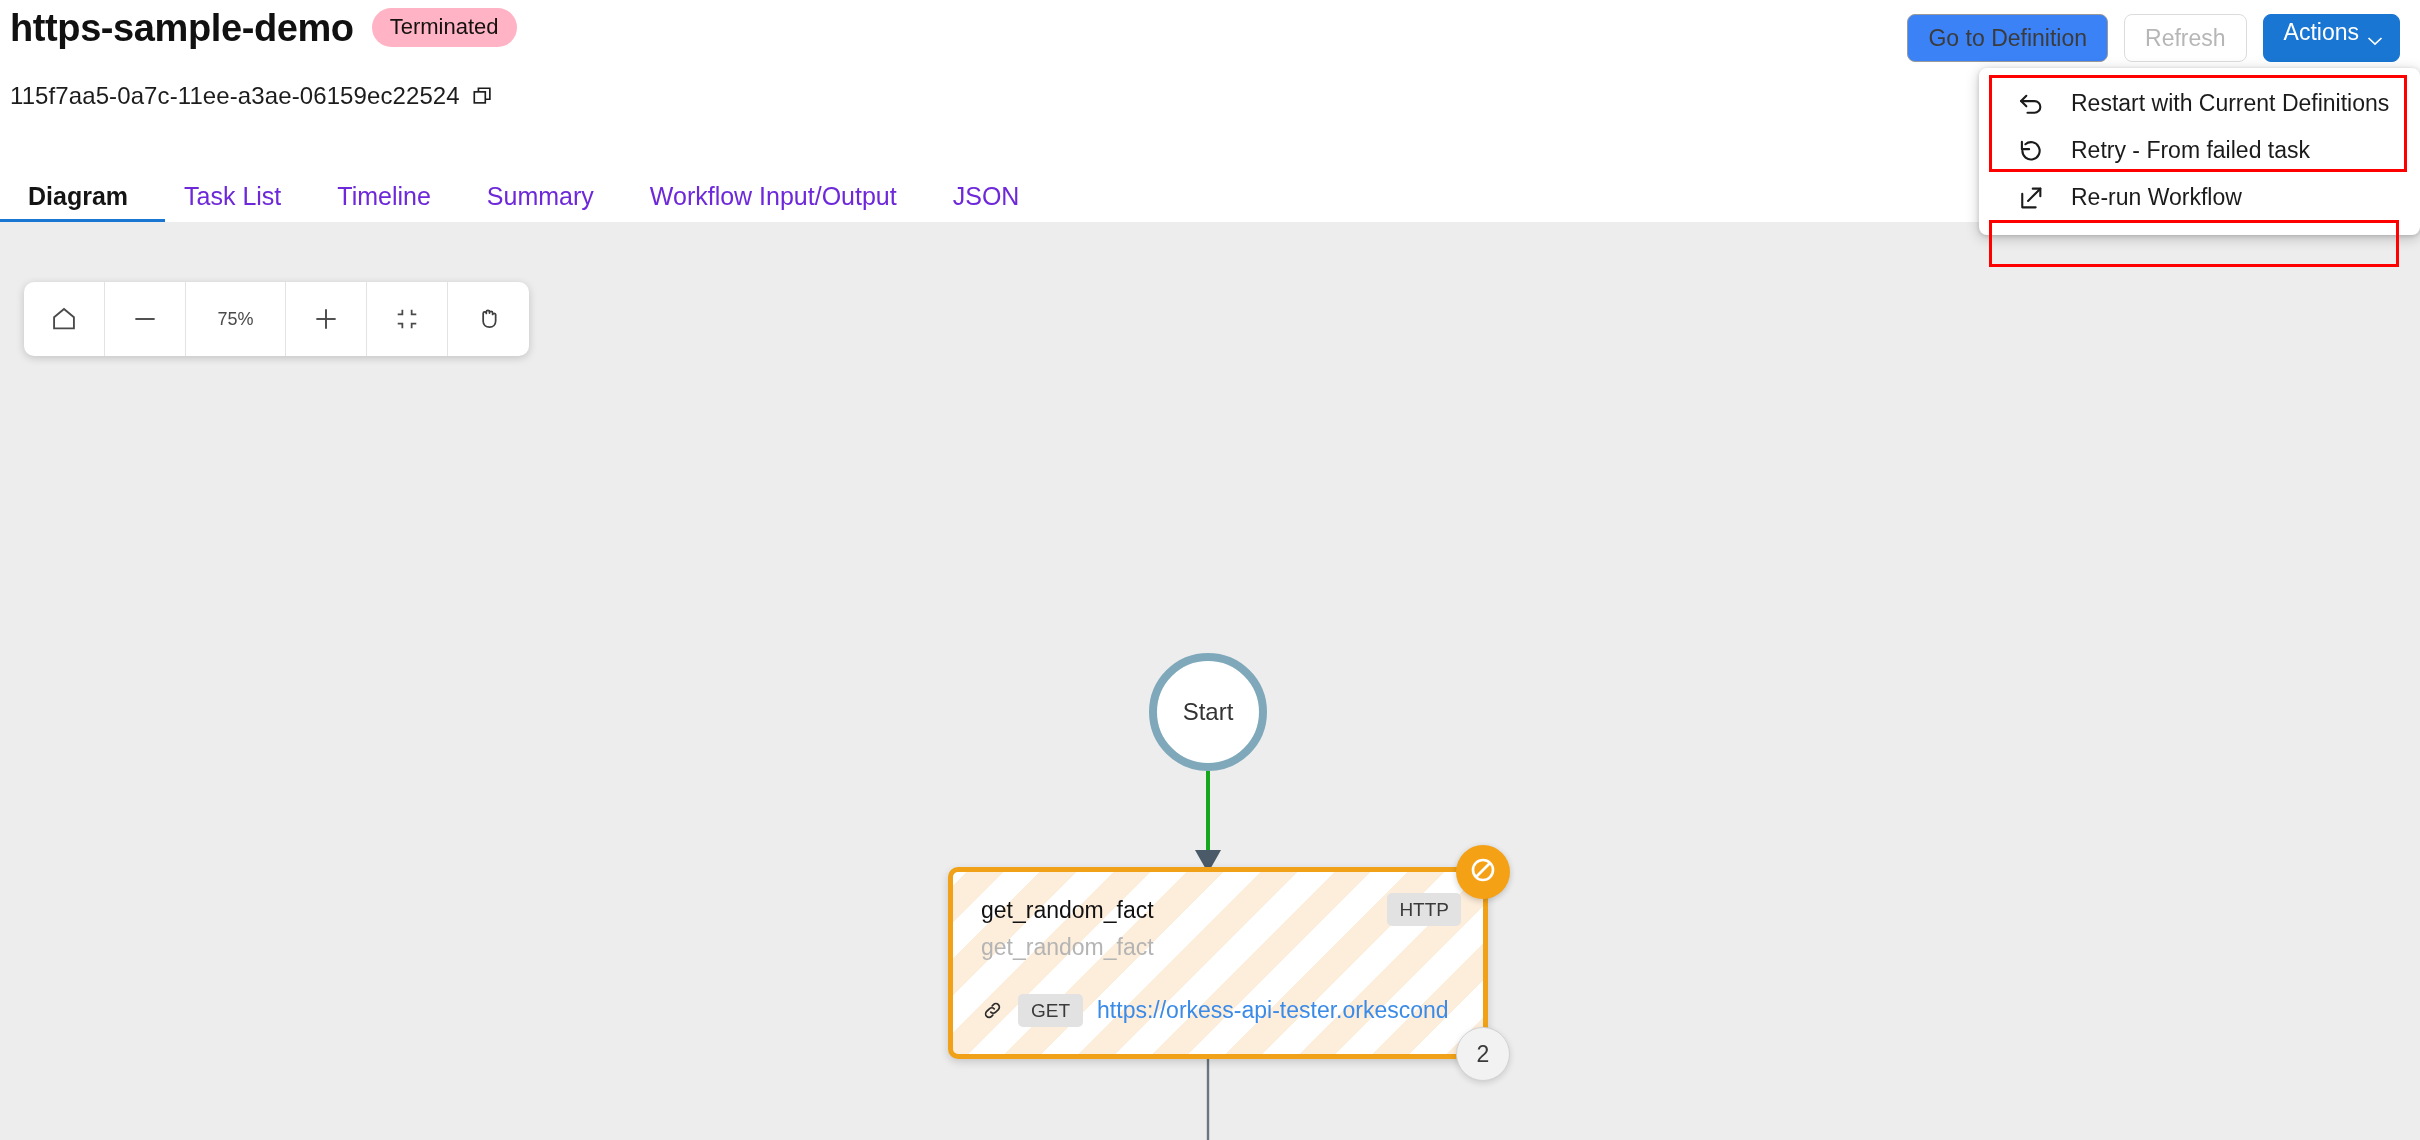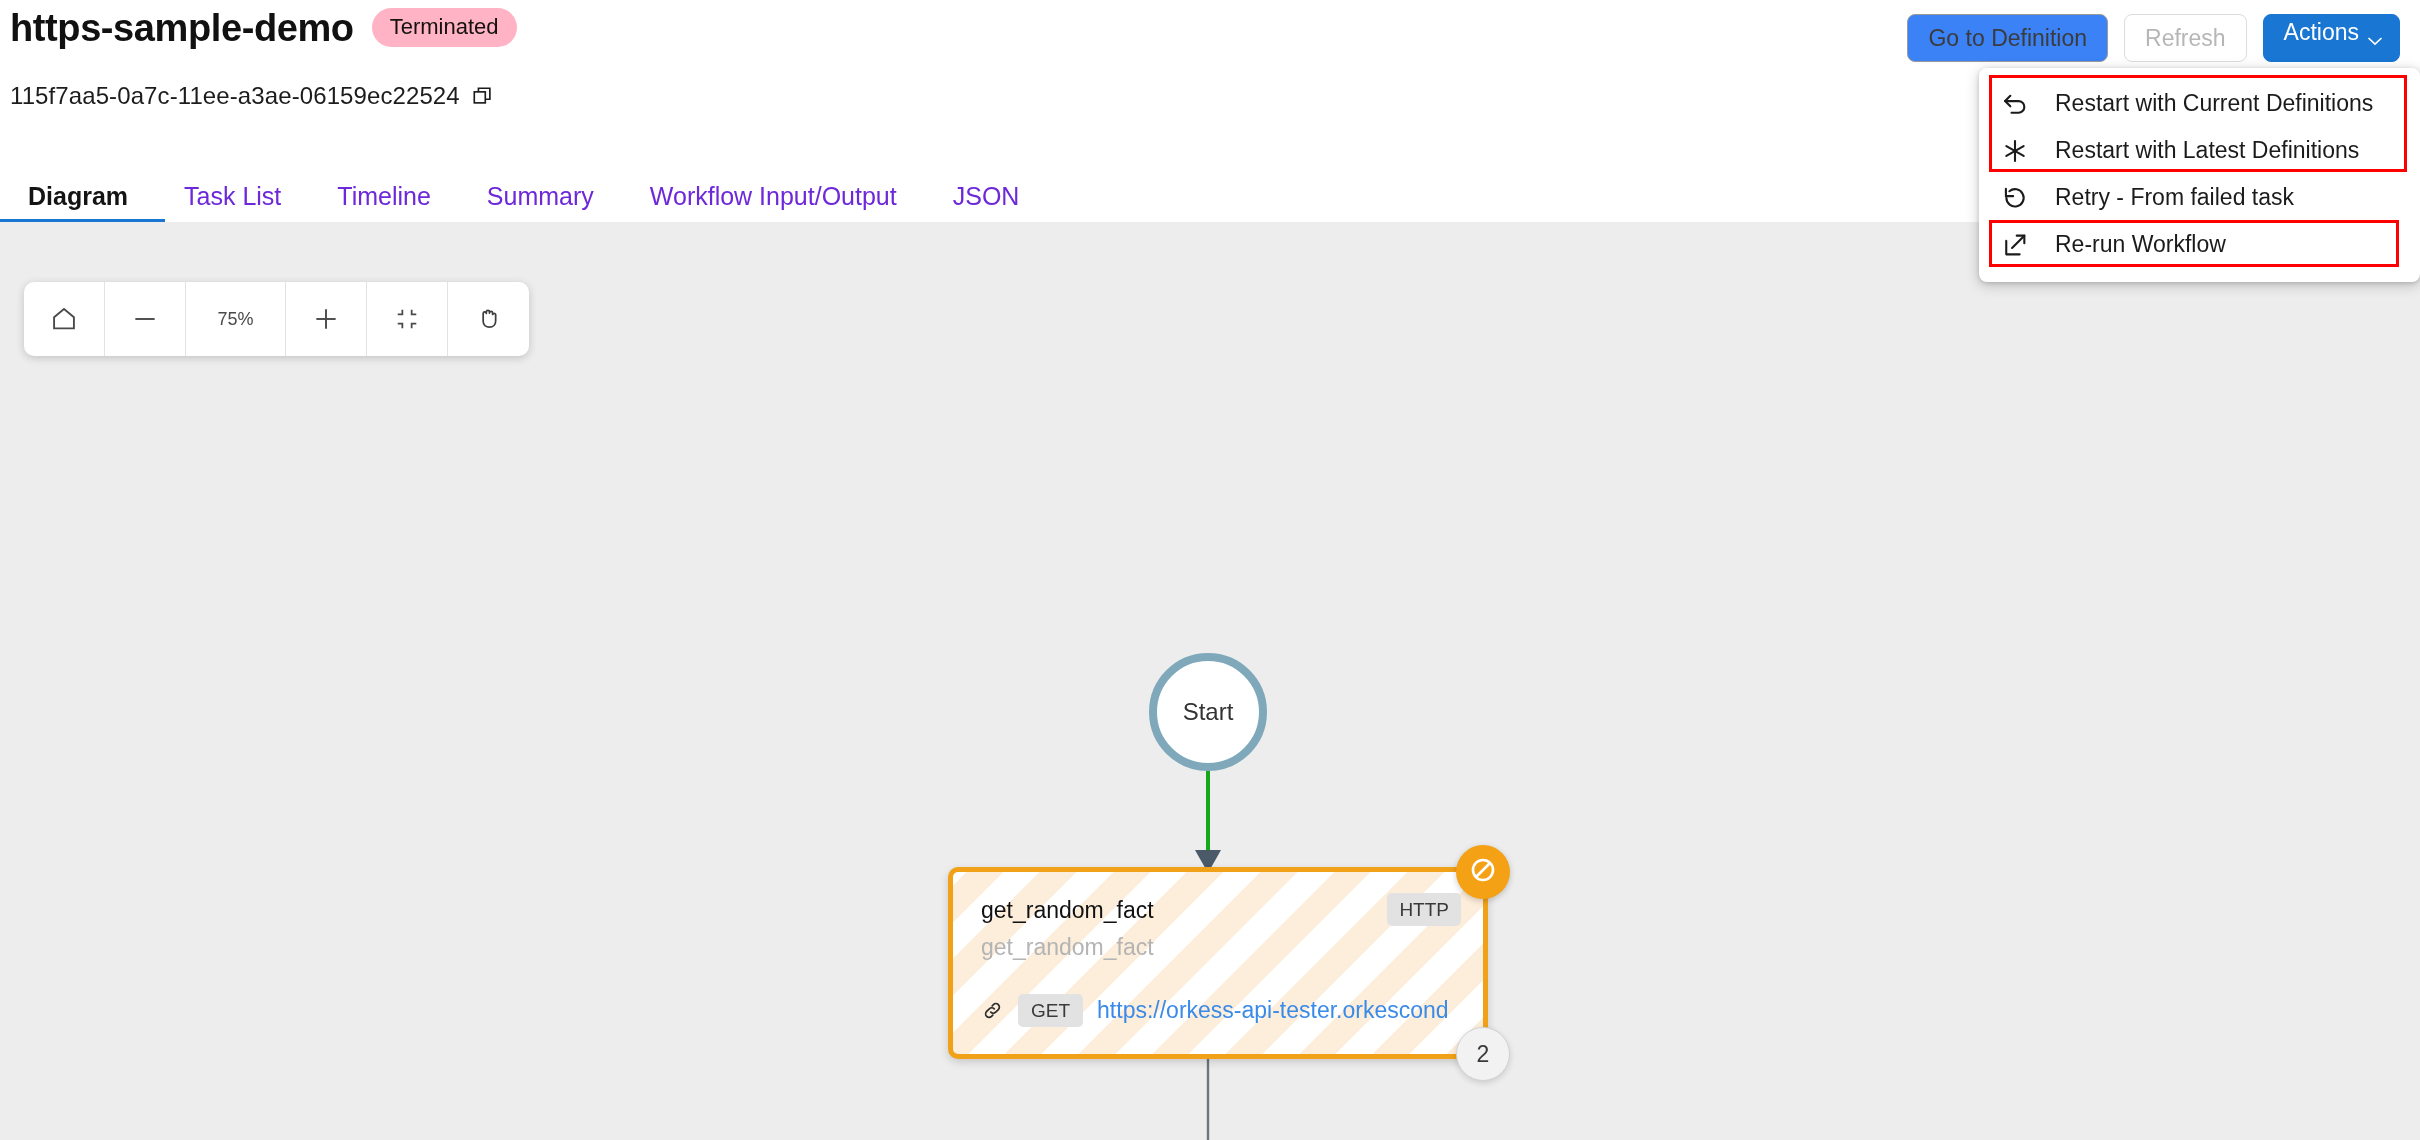--- a/index.html
+++ b/index.html
@@ -39,21 +39,21 @@
 
   
   .menu {
     position: absolute; left: 1979px; top: 68px; width: 441px;
     background: #fff; border-radius: 8px;
     box-shadow: 0 3px 14px rgba(0,0,0,0.22), 0 1px 4px rgba(0,0,0,0.14);
     padding: 12px 0 14px 0;
   }
   .menu-item {
     height: 47px; display: flex; align-items: center; gap: 26px;
-    padding: 0 18px 0 22px; font-size: 23px; color: #1b1b1b; cursor: pointer;
+    padding: 0 18px 0 38px; font-size: 23px; color: #1b1b1b; cursor: pointer;
   }
   .mi-icon { width: 28px; height: 28px; flex: 0 0 28px; display: block; }
   .mi-label { line-height: 1; }
   
   .hl { position: absolute; border: 3px solid #ff0000; pointer-events: none; }
   .hl-group { left: 10px; top: 7px; width: 418px; height: 97px; }
   .hl-rerun { left: 10px; top: 152px; width: 410px; height: 47px; }
 
   
   .tabs { position: absolute; left: 0; top: 170px; display: flex; }
@@ -266,30 +266,20 @@
     <div class="menu-item">
       <span class="mi-icon">
         <svg viewBox="0 0 24 24" width="28" height="28" fill="none" stroke="#1b1b1b" stroke-width="1.8" stroke-linecap="round" stroke-linejoin="round">
           <polyline points="8,5 3.5,9.5 8,14"></polyline>
           <path d="M3.5 9.5 H15 a5 5 0 0 1 0 10 H9"></path>
         </svg>
       </span>
       <span class="mi-label">Restart with Current Definitions</span>
     </div>
 
-    <div class="menu-item">
-      <span class="mi-icon">
-        <svg viewBox="0 0 24 24" width="28" height="28" stroke="#1b1b1b" stroke-width="1.8" stroke-linecap="round">
-          <line x1="12" y1="3.5" x2="12" y2="20.5"></line>
-          <line x1="4.6" y1="7.8" x2="19.4" y2="16.2"></line>
-          <line x1="4.6" y1="16.2" x2="19.4" y2="7.8"></line>
-        </svg>
-      </span>
-      <span class="mi-label">Restart with Latest Definitions</span>
-    </div>
 
     <div class="menu-item">
       <span class="mi-icon">
         <svg viewBox="0 0 24 24" width="28" height="28" fill="none" stroke="#1b1b1b" stroke-width="1.8" stroke-linecap="round" stroke-linejoin="round">
           <path d="M4.6 11.8 a7.4 7.4 0 1 0 2.6-5.6"></path>
           <polyline points="4.2,4.2 4.2,10.4 10.4,10.4"></polyline>
         </svg>
       </span>
       <span class="mi-label">Retry - From failed task</span>
     </div>

